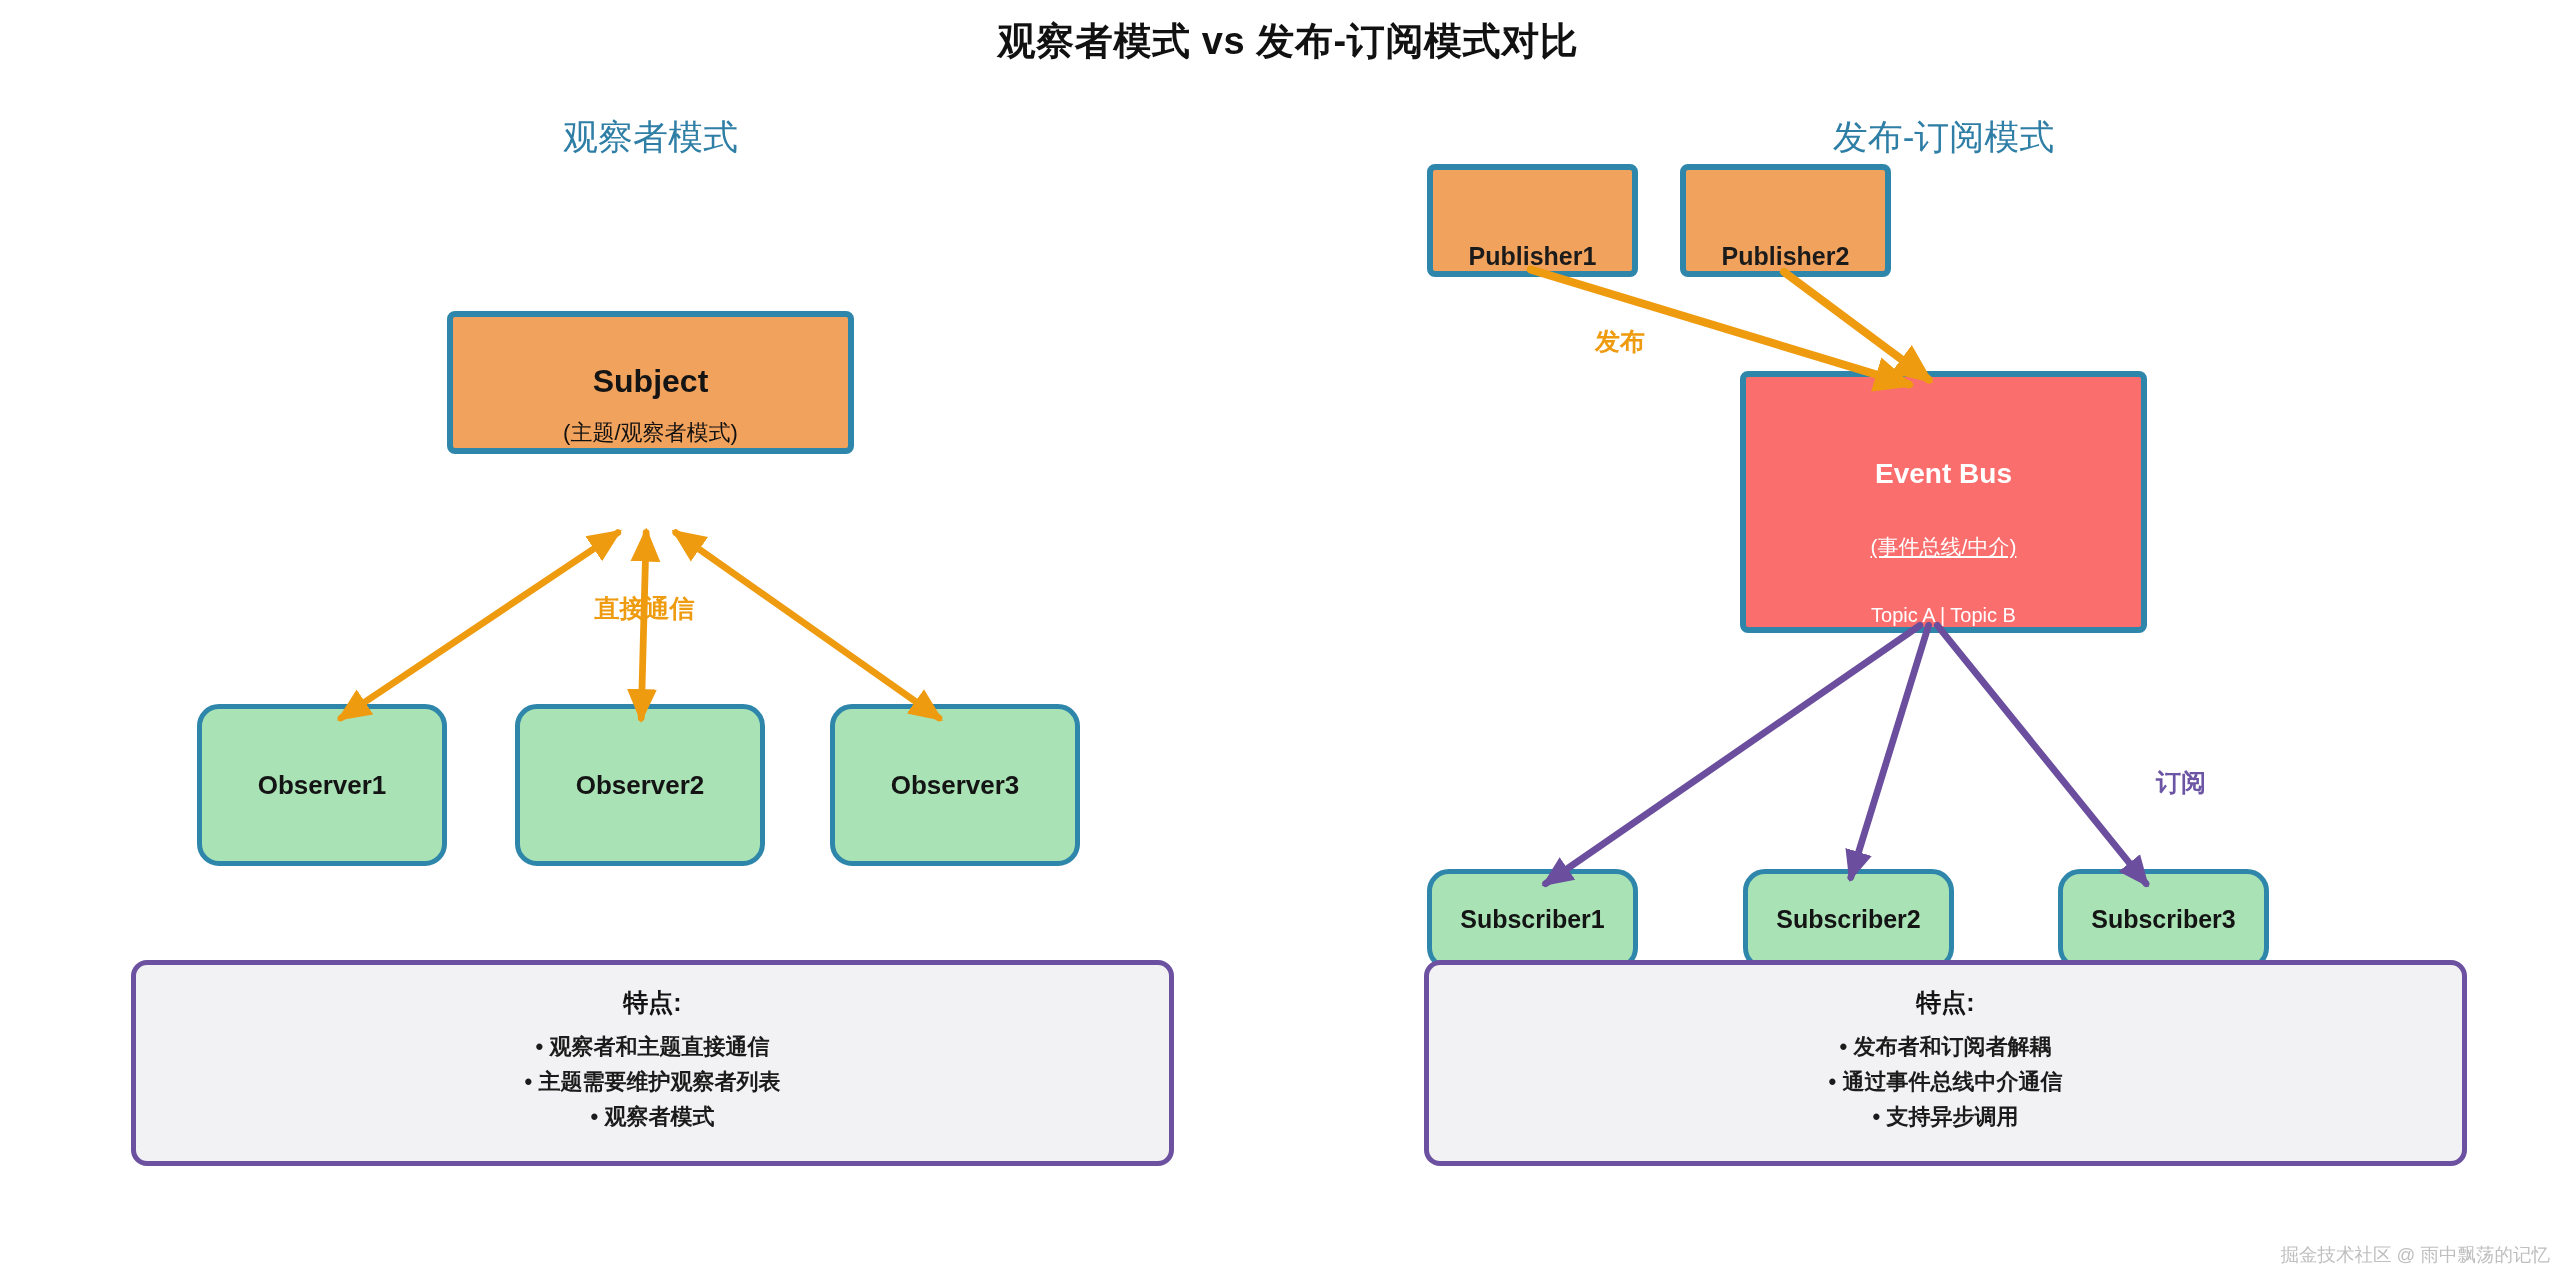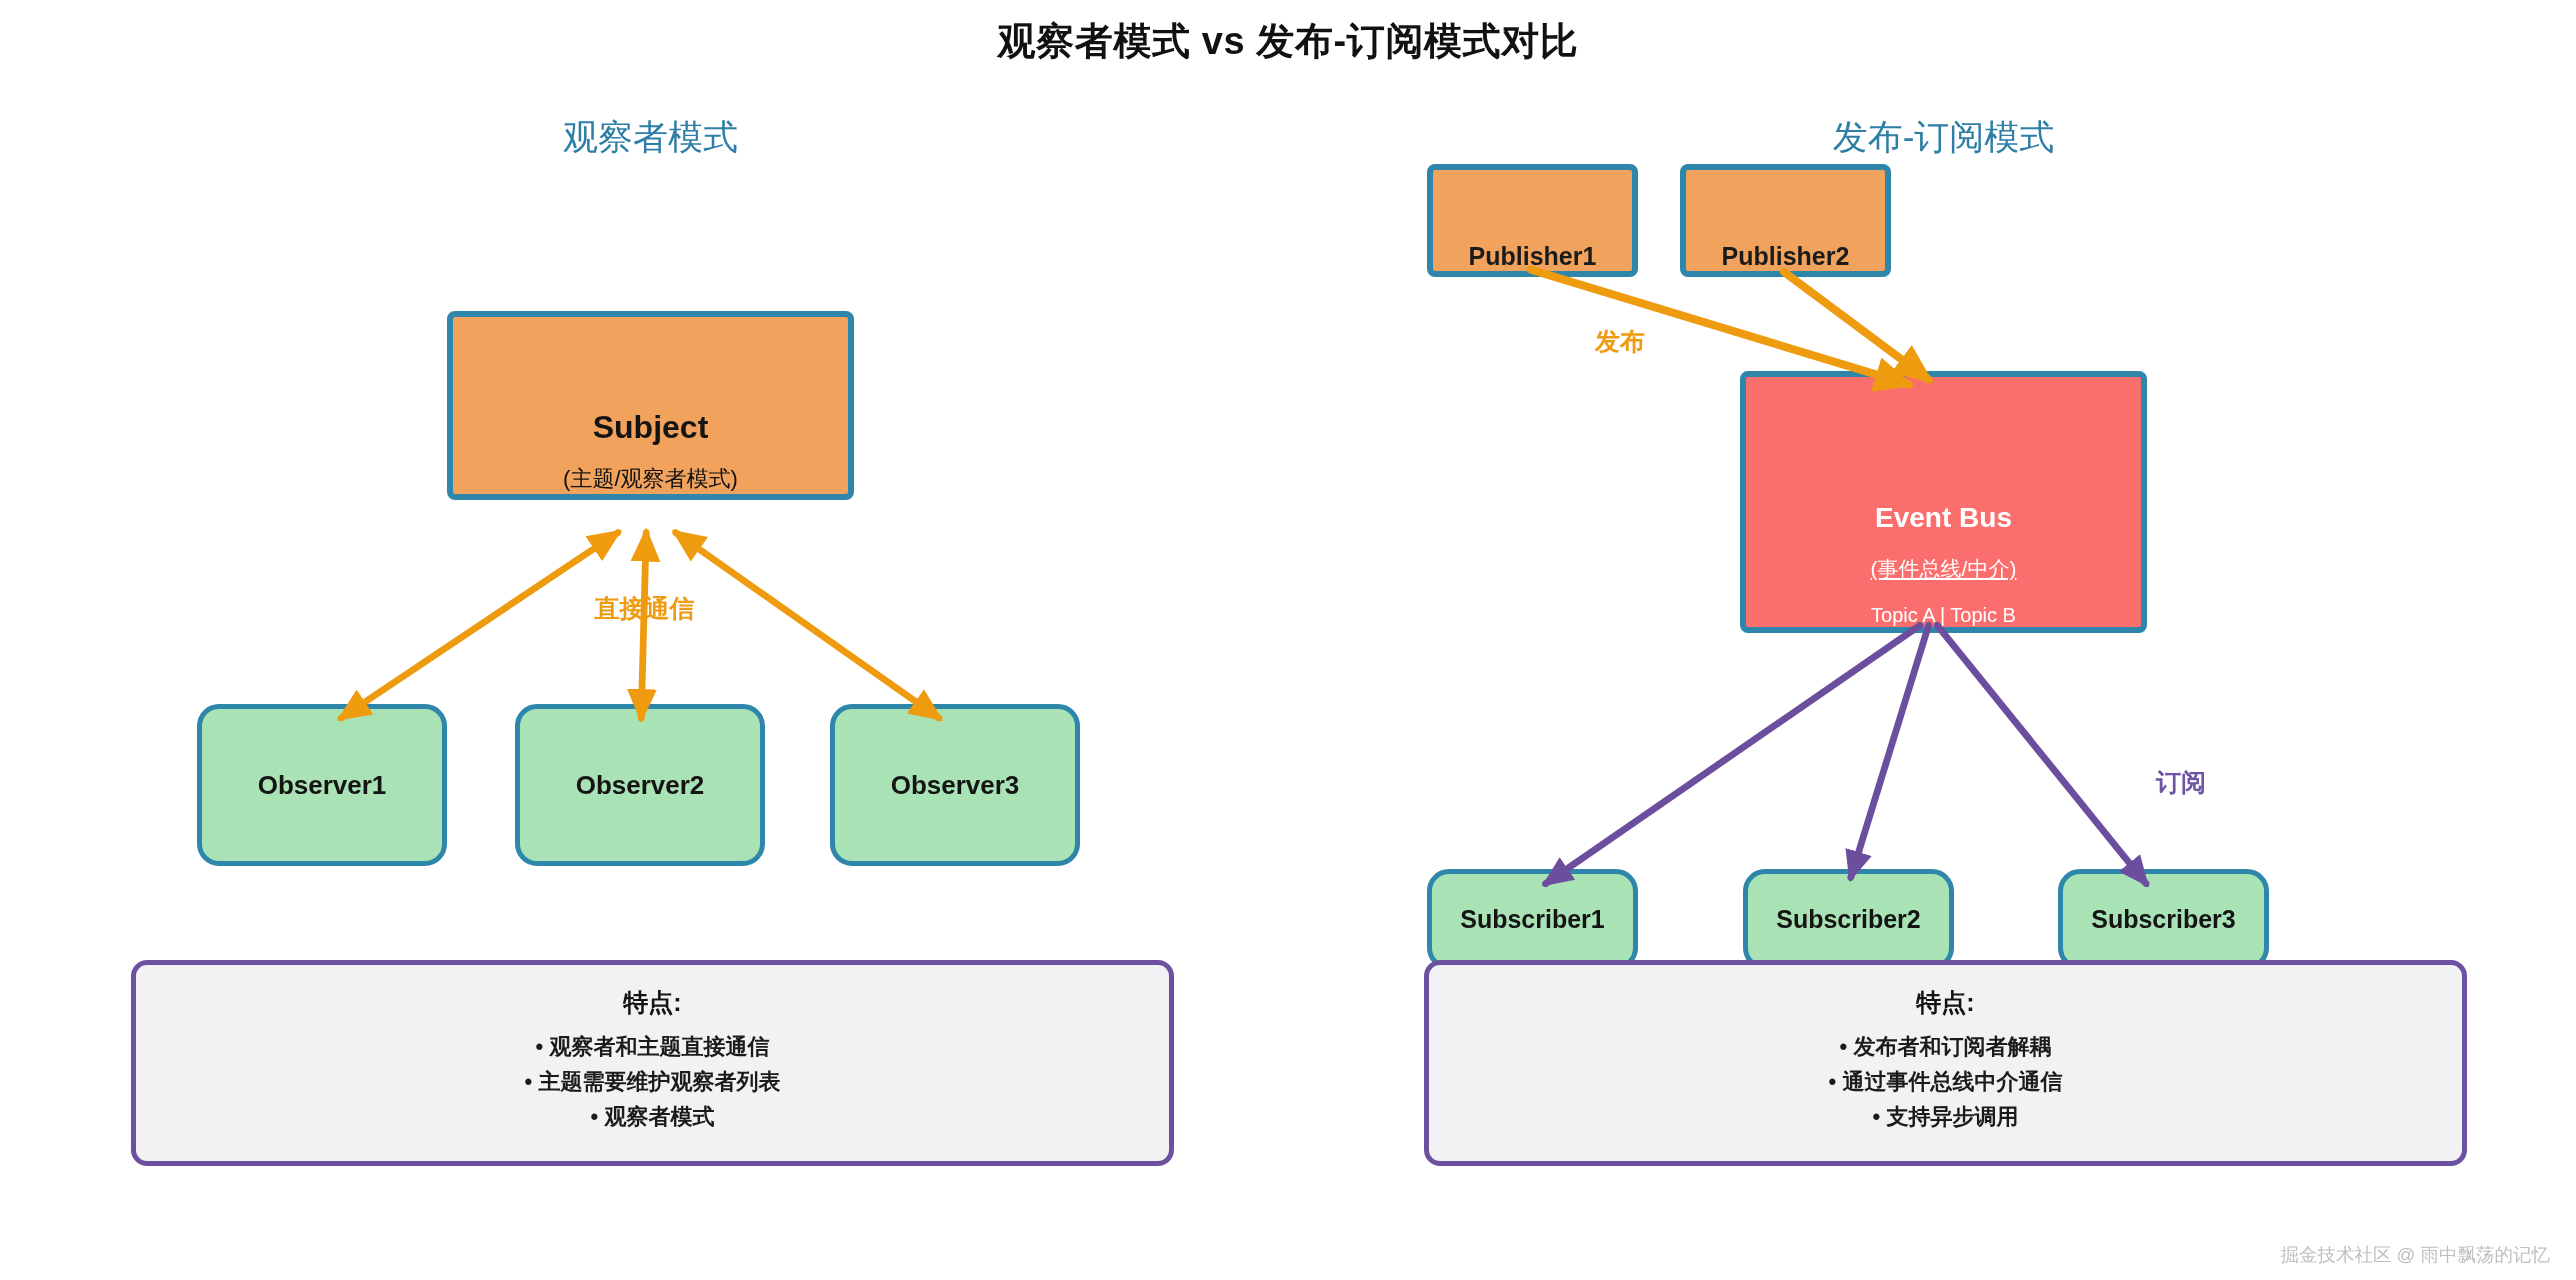--- a/index.html
+++ b/index.html
@@ -24,29 +24,29 @@
     box-sizing:border-box;display:flex;flex-direction:column;
     align-items:center;justify-content:center;text-align:center;
   }
   .big-box{
     border:6.2px solid #2E86AB;border-radius:8px;background:#F1A25C;z-index:3;justify-content:flex-end;
   }
   .small-box{
     border:5.6px solid #2E86AB;border-radius:22px;background:#A9E2B5;z-index:3;
     font-size:26px;font-weight:800;color:#141414;
   }
-  .subject-box{left:447px;top:311px;width:407px;height:189px;gap:18.5px;}
+  .subject-box{left:447px;top:311px;width:407px;height:143px;gap:18.5px;}
   .subject-name{font-size:32px;font-weight:800;color:#141414;}
   .subject-sub{font-size:22px;font-weight:500;color:#111111;}
   .observer-box{top:704px;width:250px;height:162px;}
   .obs1{left:197px;} .obs2{left:515px;} .obs3{left:830px;}
   .publisher-box{top:164px;width:211px;height:113px;font-size:25px;}
   .pub1{left:1427px;} .pub2{left:1680px;}
   .eventbus-box{
-    left:1740px;top:371px;width:407px;height:262px;background:#FB6E6E;gap:21px;
+    left:1740px;top:371px;width:407px;height:262px;background:#FB6E6E;gap:43px;
   }
   .eventbus-name{font-size:28px;font-weight:800;color:#ffffff;}
   .eventbus-sub{font-size:21px;font-weight:500;color:#ffffff;text-decoration:underline;}
   .eventbus-topics{font-size:20px;font-weight:500;color:#ffffff;}
   .subscriber-box{top:869px;width:211px;height:101px;font-size:25px;z-index:1;}
   .sub1{left:1427px;} .sub2{left:1743px;} .sub3{left:2058px;}
   
   .features{
     box-sizing:border-box;top:960px;width:1043px;height:206px;z-index:2;
     background:#F2F1F3;border:5.6px solid #6C51A1;border-radius:16px;

